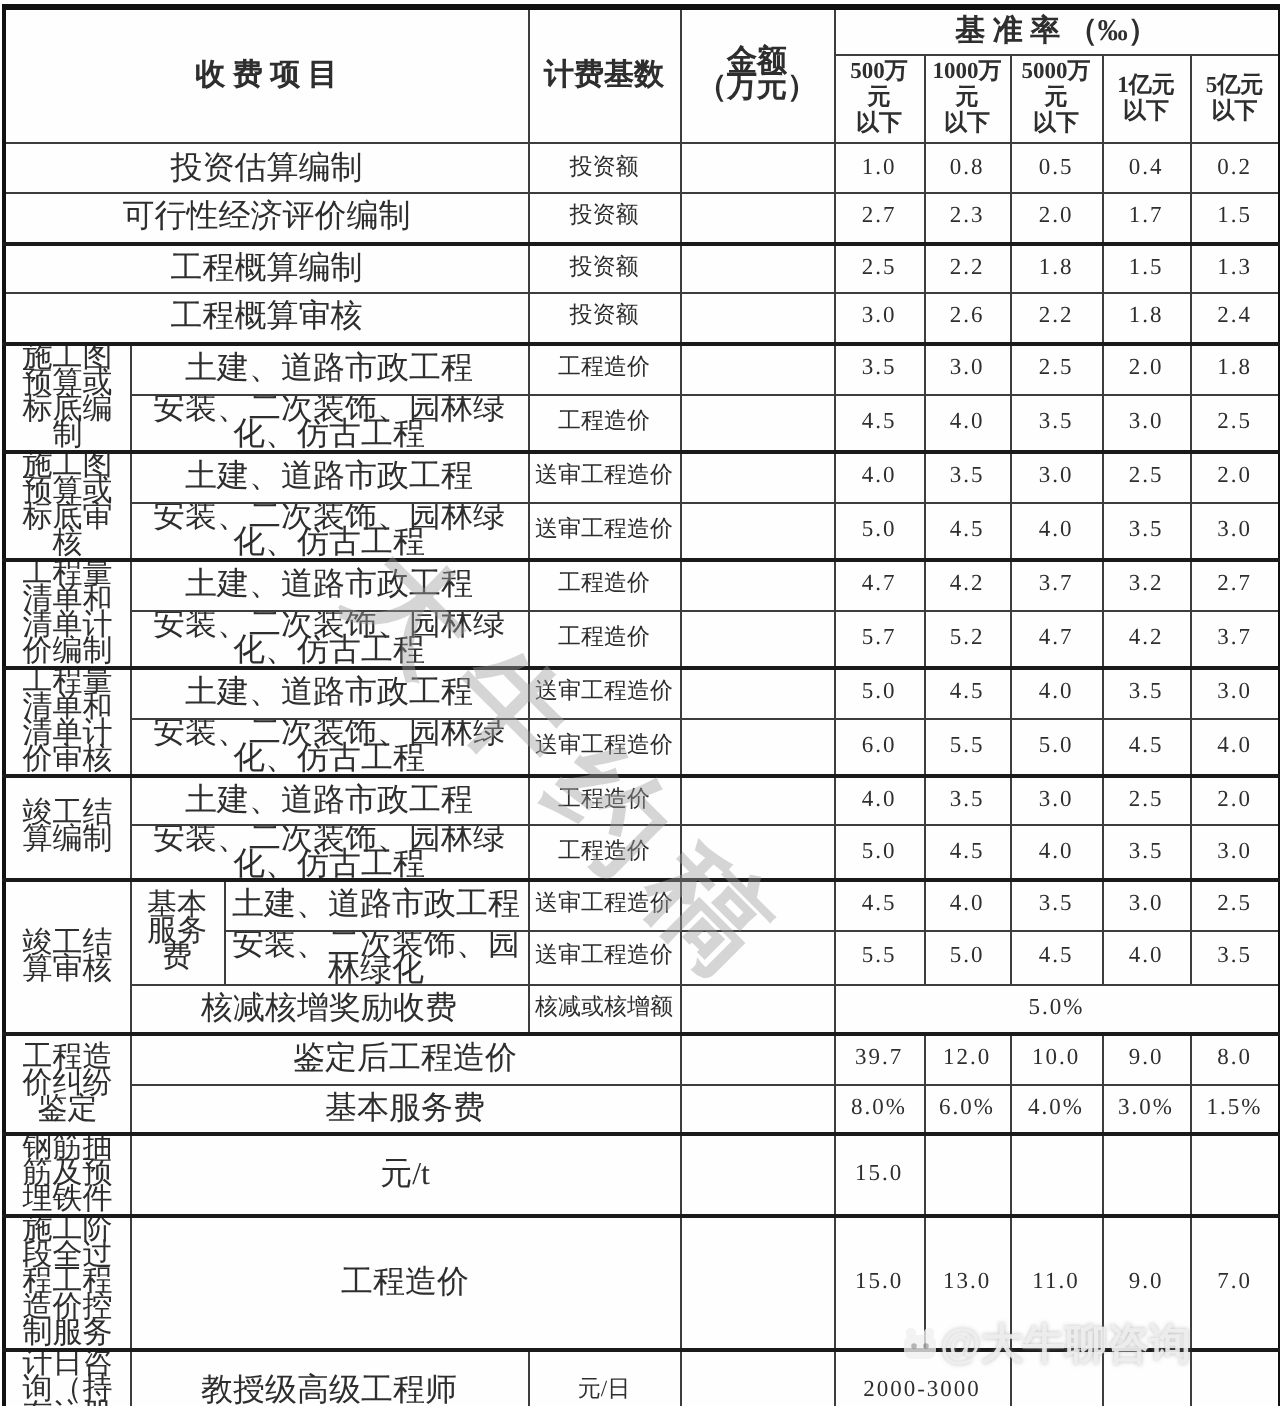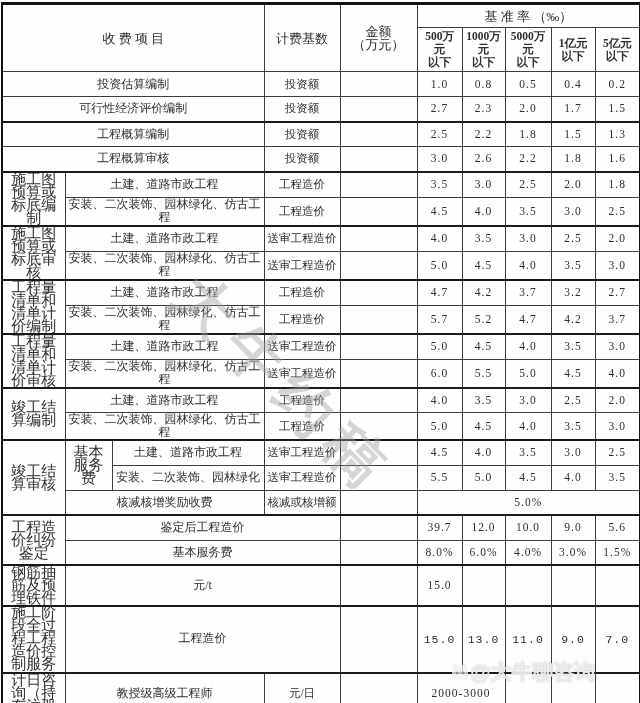--- a/index.html
+++ b/index.html
@@ -1,30 +1,30 @@
 <!DOCTYPE html>
 <html><head>
 <meta charset="utf-8">
 <style>
   html,body{margin:0;padding:0;width:640px;height:703px;background:#ffffff;overflow:hidden;}
   body{position:relative;font-family:"Liberation Serif","DejaVu Serif",serif;-webkit-font-smoothing:antialiased;}
   table{border-collapse:collapse;table-layout:fixed;width:637px;margin:2px 0 0 1px;background:#fefefe;}
   th,td{border:1px solid #3d3d3d;text-align:center;vertical-align:middle;padding:0 2px;
         color:#2e2e2e;overflow:hidden;font-size:11.5px;line-height:13px;}
-  th{font-weight:normal;font-size:13px;}
+  th{font-weight:bold;font-size:15px;}
   table{border:2px solid #111;border-top:3px solid #111;border-bottom:3px solid #111;}
   .pre{white-space:pre-line;}
   .bracket{font-size:11.5px;line-height:13px;font-weight:bold;}
   .group{font-size:15px;line-height:13px;}
-  .item{font-size:12px;}
+  .item{font-size:16px;}
   .rate{font-size:11.5px;letter-spacing:1px;}
   tr.sep th, tr.sep td{border-top:2px solid #1a1a1a;}
   thead tr.bands th{border-bottom:1px solid #3d3d3d;}
   .h-head1{height:24px;} .h-head2{height:44px;}
-  .r{height:25px;} .r-md{height:33px;padding-left:30px;} .r-lg{height:43px;font-family:Liberation Mono, monospace;}
+  .r{height:25px;} .r-md{height:33px;padding-left:30px;} .r-lg{height:43px;}
   .wm-diag{position:absolute;left:212px;top:258px;font-size:58px;font-weight:bold;
     color:#9f9f9f;opacity:.42;letter-spacing:12px;transform:rotate(45deg);
     transform-origin:0 0;pointer-events:none;white-space:nowrap;z-index:5;}
   .wm-credit{position:absolute;left:450px;top:658px;display:flex;align-items:center;
     font-size:21px;font-weight:bold;color:rgba(240,240,240,.9);
     text-shadow:0 0 2px rgba(140,140,140,.55);pointer-events:none;z-index:6;
     font-family:"Liberation Sans",sans-serif;}
   .wm-logo{width:20px;height:20px;opacity:.85;}
 </style>
 </head>
@@ -99,21 +99,21 @@
       <td class="rate">1.3</td>
     </tr>
     <tr class="r">
       <td colspan="3" class="item">工程概算审核</td>
       <td>投资额</td>
       <td></td>
       <td class="rate">3.0</td>
       <td class="rate">2.6</td>
       <td class="rate">2.2</td>
       <td class="rate">1.8</td>
-      <td class="rate">1.6</td>
+      <td class="rate">2.4</td>
     </tr>
 
     <tr class="r sep">
       <td rowspan="2" class="group">施工图预算或标底编制</td>
       <td colspan="2" class="item">土建、道路市政工程</td>
       <td>工程造价</td>
       <td></td>
       <td class="rate">3.5</td>
       <td class="rate">3.0</td>
       <td class="rate">2.5</td>
@@ -249,21 +249,21 @@
     </tr>
 
     <tr class="r sep">
       <td rowspan="2" class="group">工程造价纠纷鉴定</td>
       <td colspan="3" class="item">鉴定后工程造价</td>
       <td></td>
       <td class="rate">39.7</td>
       <td class="rate">12.0</td>
       <td class="rate">10.0</td>
       <td class="rate">9.0</td>
-      <td class="rate">5.6</td>
+      <td class="rate">8.0</td>
     </tr>
     <tr class="r">
       <td colspan="3" class="item">基本服务费</td>
       <td></td>
       <td class="rate">8.0%</td>
       <td class="rate">6.0%</td>
       <td class="rate">4.0%</td>
       <td class="rate">3.0%</td>
       <td class="rate">1.5%</td>
     </tr>

